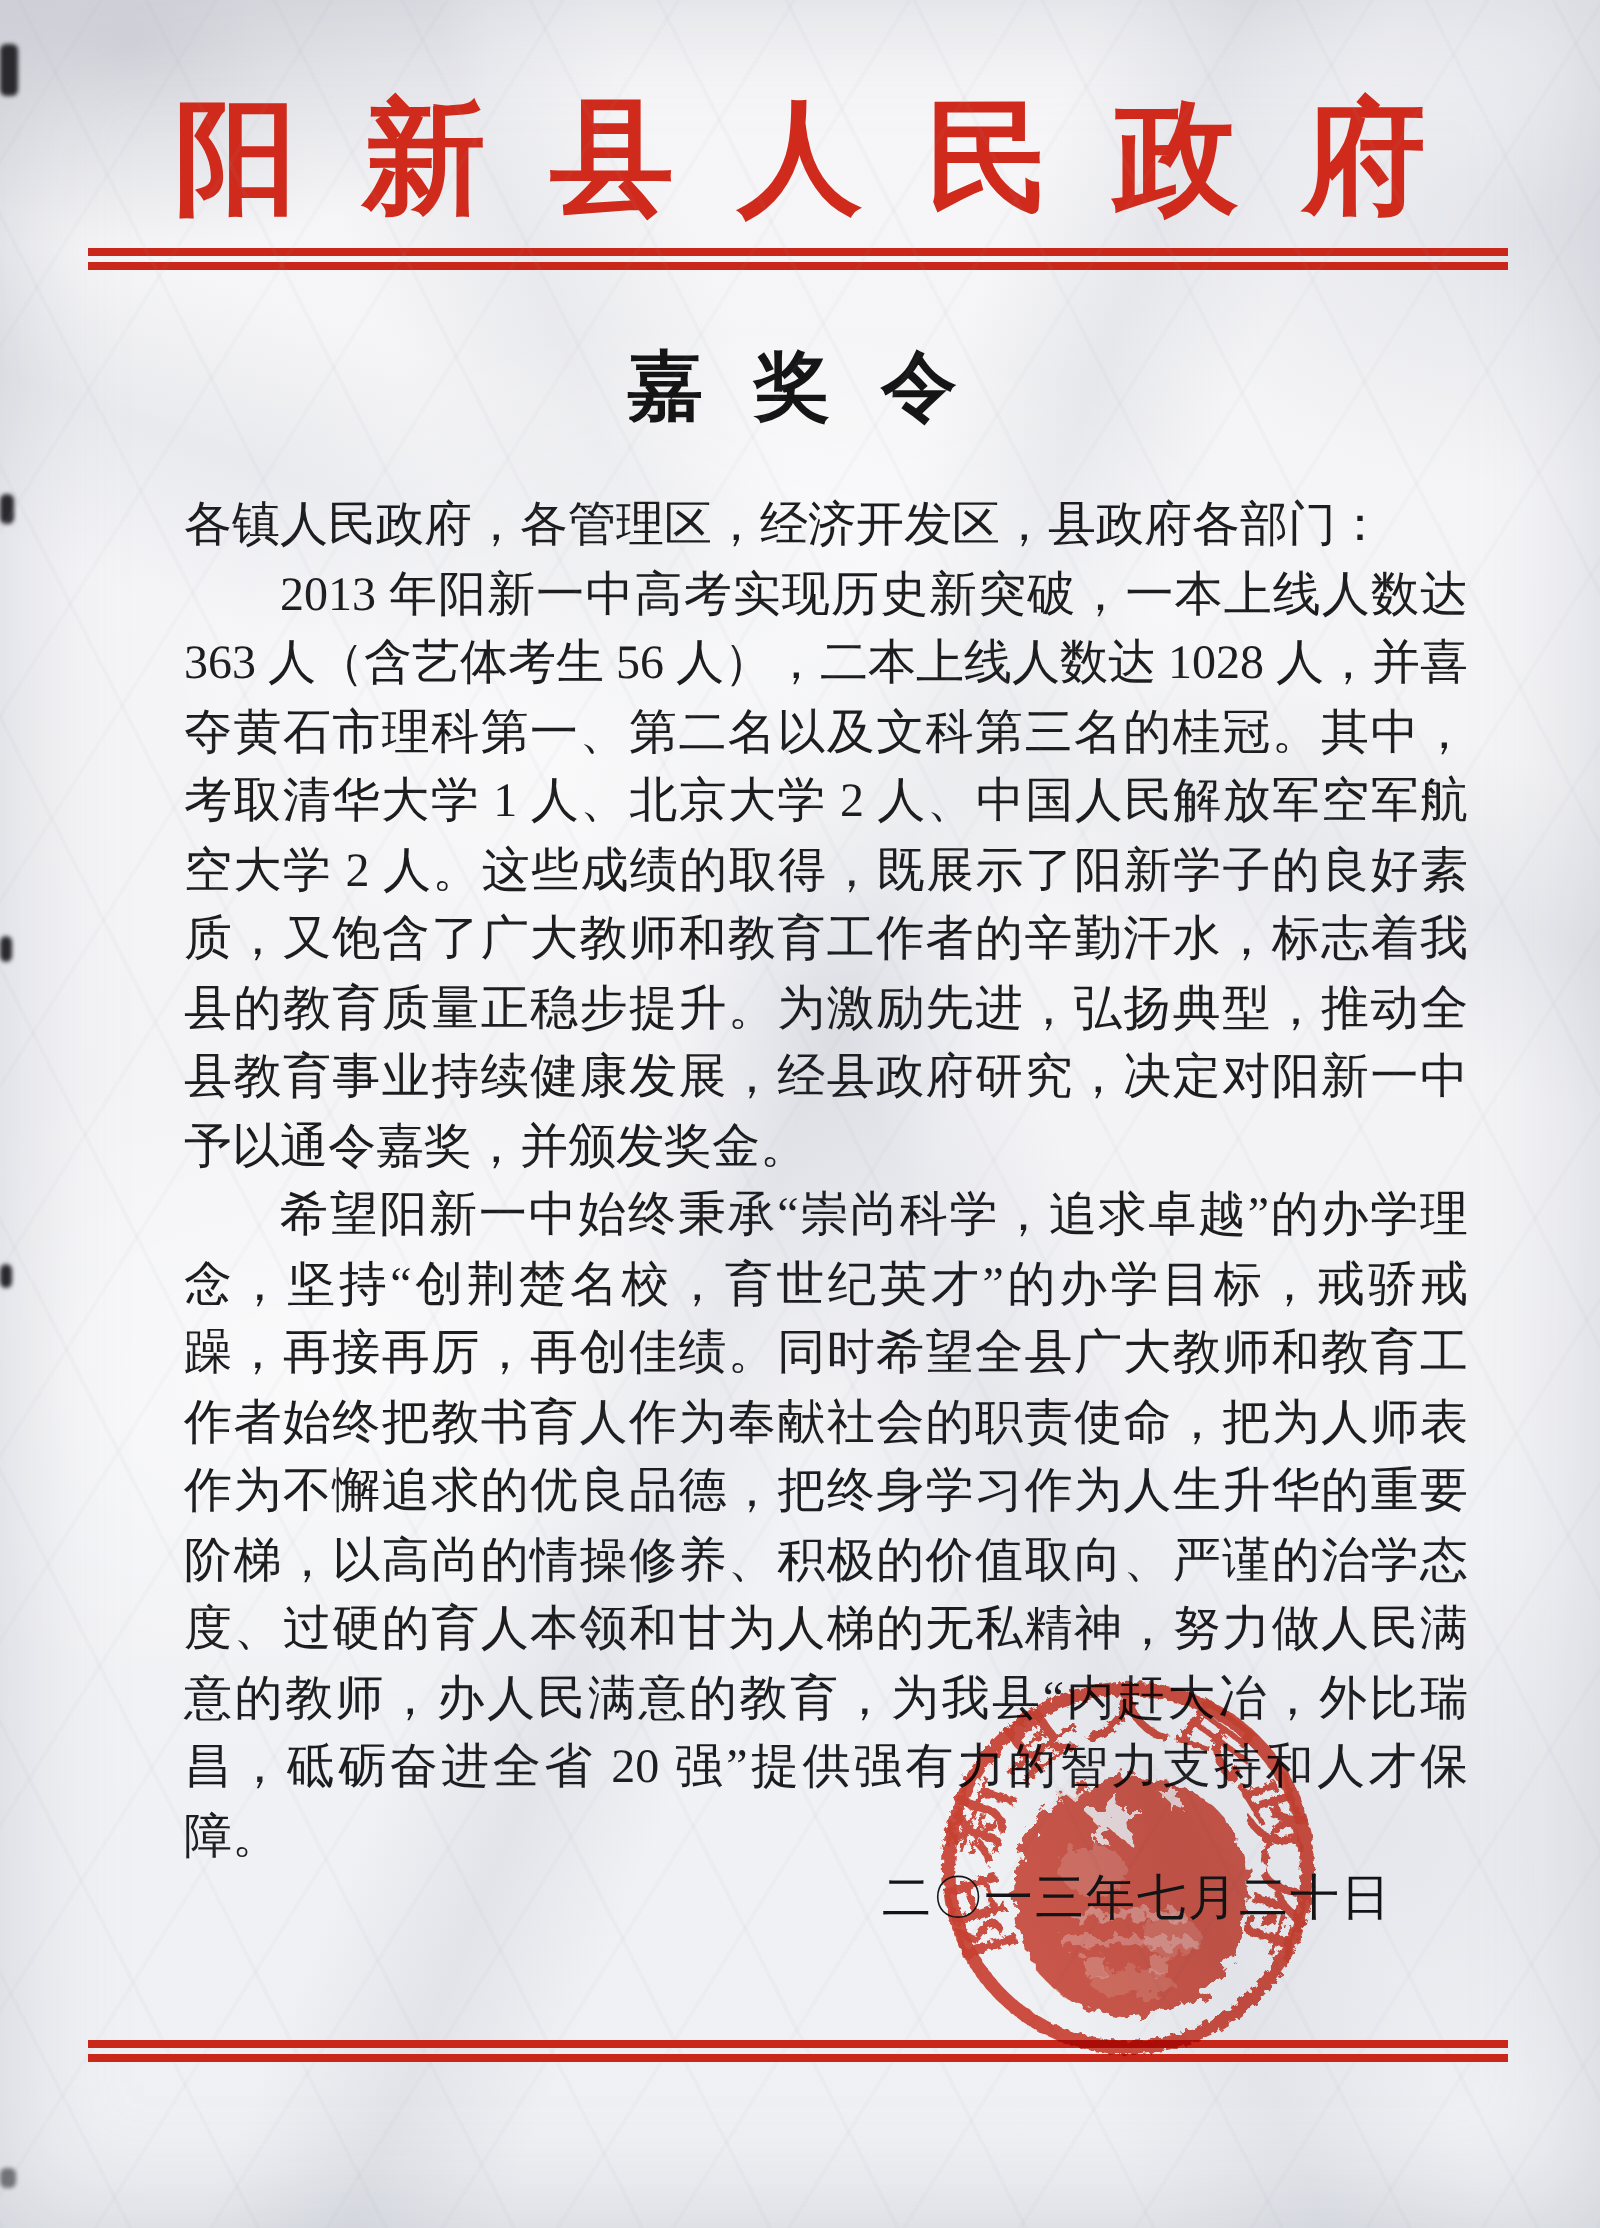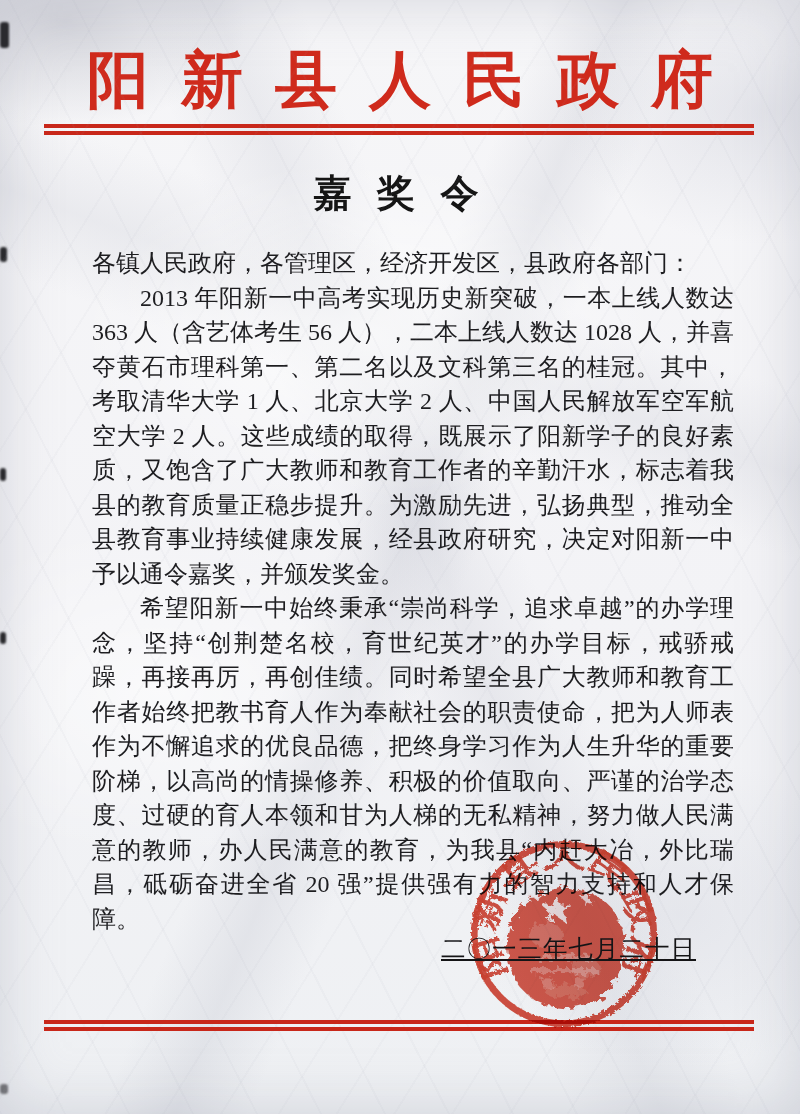--- a/index.html
+++ b/index.html
@@ -63,21 +63,20 @@
   .seal-wrap{
     position:absolute;left:466px;top:836px;width:196px;height:196px;
     z-index:4;
     mix-blend-mode:multiply;
     opacity:.93;
   }
   .issue-date{
     position:absolute;left:441px;top:932px;z-index:6;
     font-size:24.5px;letter-spacing:1px;color:#141416;
     white-space:nowrap;
-    text-decoration:underline;
   }
 </style>
 </head>
 <body>
 
 <div class="page">
 
   <div class="smudge" style="left:0;top:22px;width:9px;height:26px;"></div>
   <div class="smudge" style="left:0;top:247px;width:7px;height:15px;"></div>
   <div class="smudge" style="left:0;top:468px;width:6px;height:13px;"></div>

